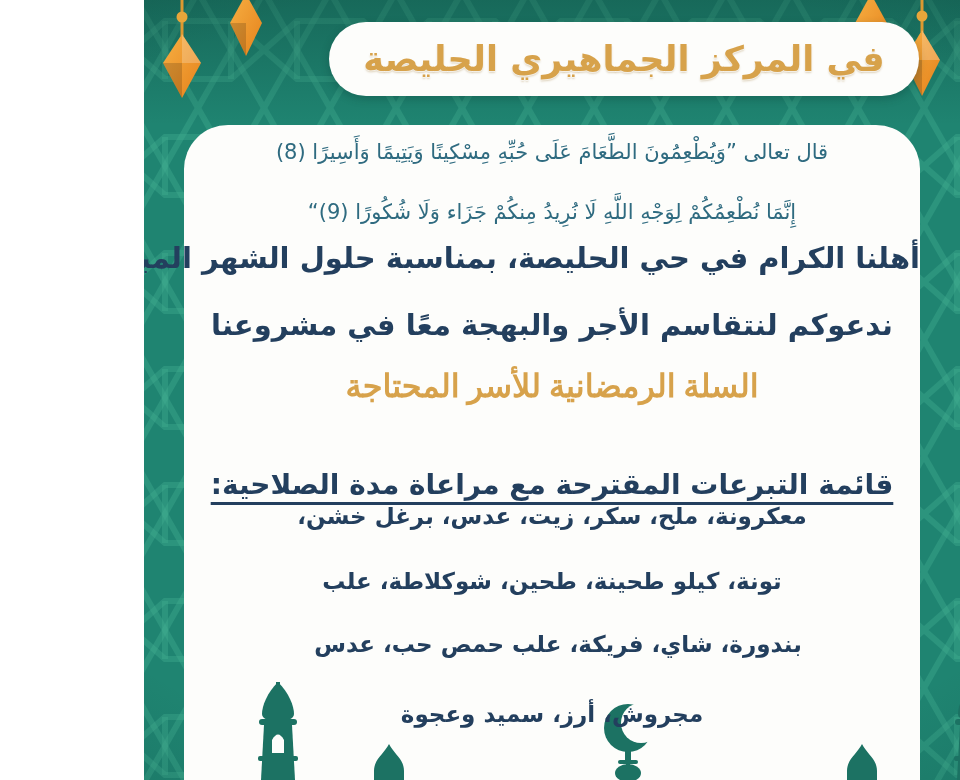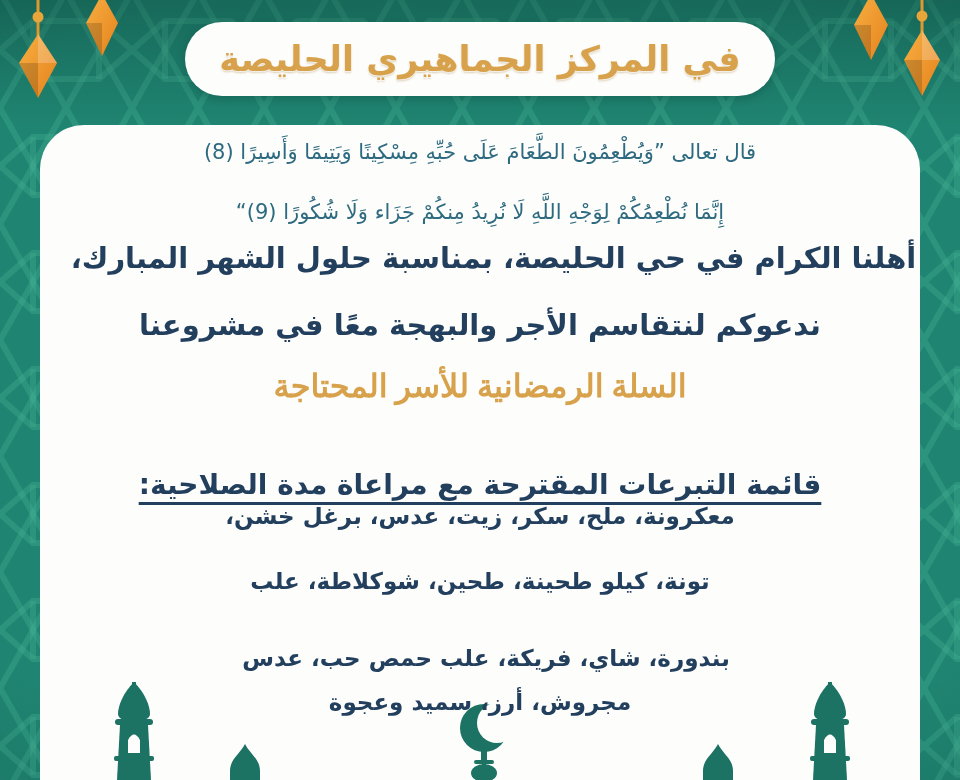--- a/index.html
+++ b/index.html
@@ -1,17 +1,17 @@
 <!DOCTYPE html>
 <html lang="ar" dir="rtl"><head>
 <meta charset="utf-8">
 <style>
   html,body{margin:0;padding:0;}
   body{width:960px;height:780px;overflow:hidden;font-family:"DejaVu Sans",sans-serif;}
-  .poster{position:relative;width:960px;height:780px;background:#1d4ed8;overflow:hidden;}
+  .poster{position:relative;width:816px;height:780px;background:#1d4ed8;overflow:hidden;}
 
   
   .bg-svg{position:absolute;inset:0;z-index:0;}
   .vignette{position:absolute;inset:0;z-index:1;pointer-events:none;
     background:
       linear-gradient(180deg, rgba(7,48,41,.32) 0%, rgba(7,48,41,0) 16%),
       radial-gradient(ellipse 130% 95% at 50% 48%, rgba(0,0,0,0) 55%, rgba(7,48,41,.38) 100%);}
 
   
   .header-pill{position:absolute;z-index:3;left:185px;top:22px;width:590px;height:74px;
@@ -34,21 +34,21 @@
   .verse{color:#2F6B80;font-size:21px;font-weight:500;}
   .invite{color:#233F5E;font-size:29px;font-weight:bold;}
   .gold-title{color:#D7A24B;font-size:32px;font-weight:bold;}
   .list-heading{color:#233F5E;font-size:28px;font-weight:bold;
     text-decoration:underline;text-decoration-thickness:2.5px;text-underline-offset:8px;margin-top:32px;}
   .donation{color:#233F5E;font-size:23px;font-weight:bold;}
 
   .t-v1{top:2px;}  .t-v2{top:62px;}
   .t-b1{top:108px;padding-left:27px;} .t-b2{top:175px;}
   .t-title{top:236px;font-family:Liberation Serif, serif;} .t-head{top:303px;}
-  .t-l1{top:366px;} .t-l2{top:431px;} .t-l3{top:508px;padding-left:12px;} .t-l4{top:552px;}
+  .t-l1{top:366px;} .t-l2{top:431px;} .t-l3{top:494px;padding-left:12px;} .t-l4{top:564px;}
 </style>
 </head>
 <body>
 
 <div class="poster">
 
   <svg class="bg-svg" width="960" height="780" viewBox="0 0 960 780" xmlns="http://www.w3.org/2000/svg">
     <defs>
       <pattern id="geo" x="0" y="-8" width="132" height="116" patternUnits="userSpaceOnUse">
         <g fill="none" stroke="#42AE92" stroke-opacity="0.38" stroke-width="6">

